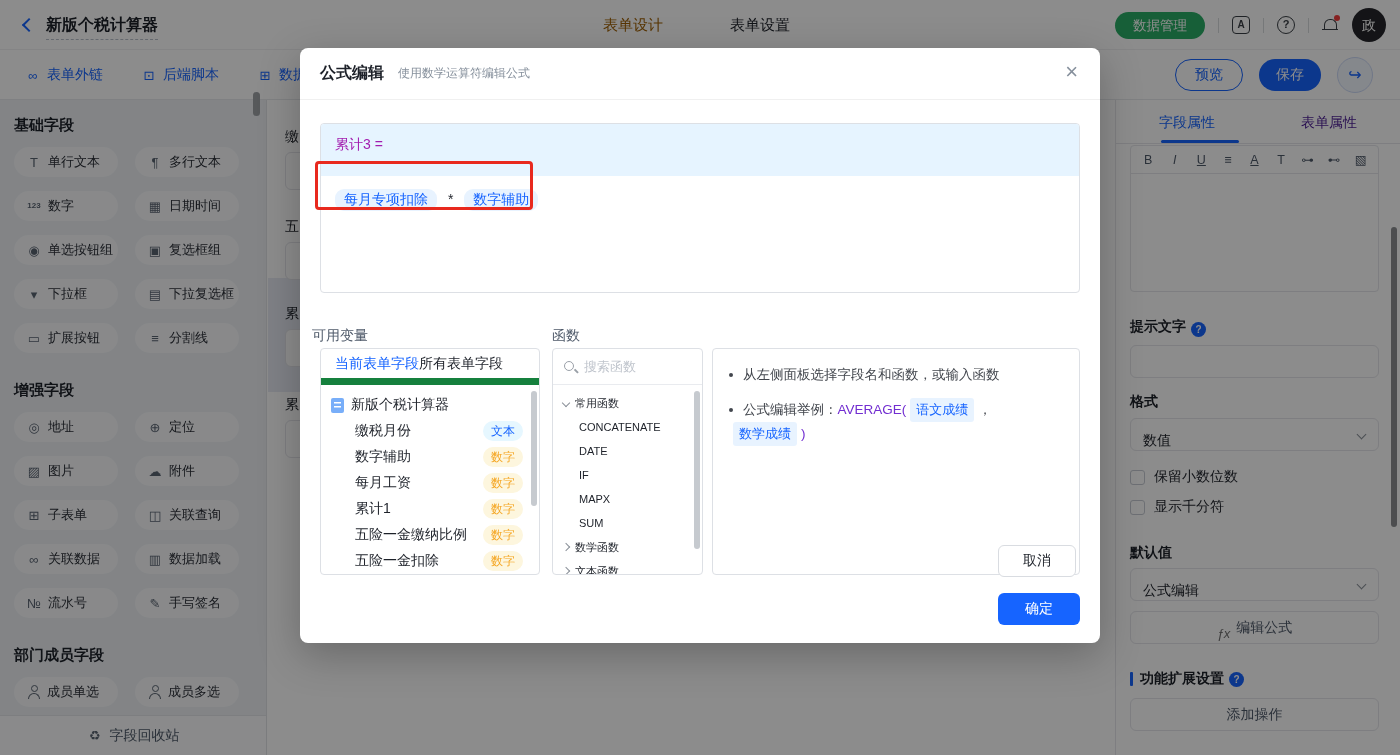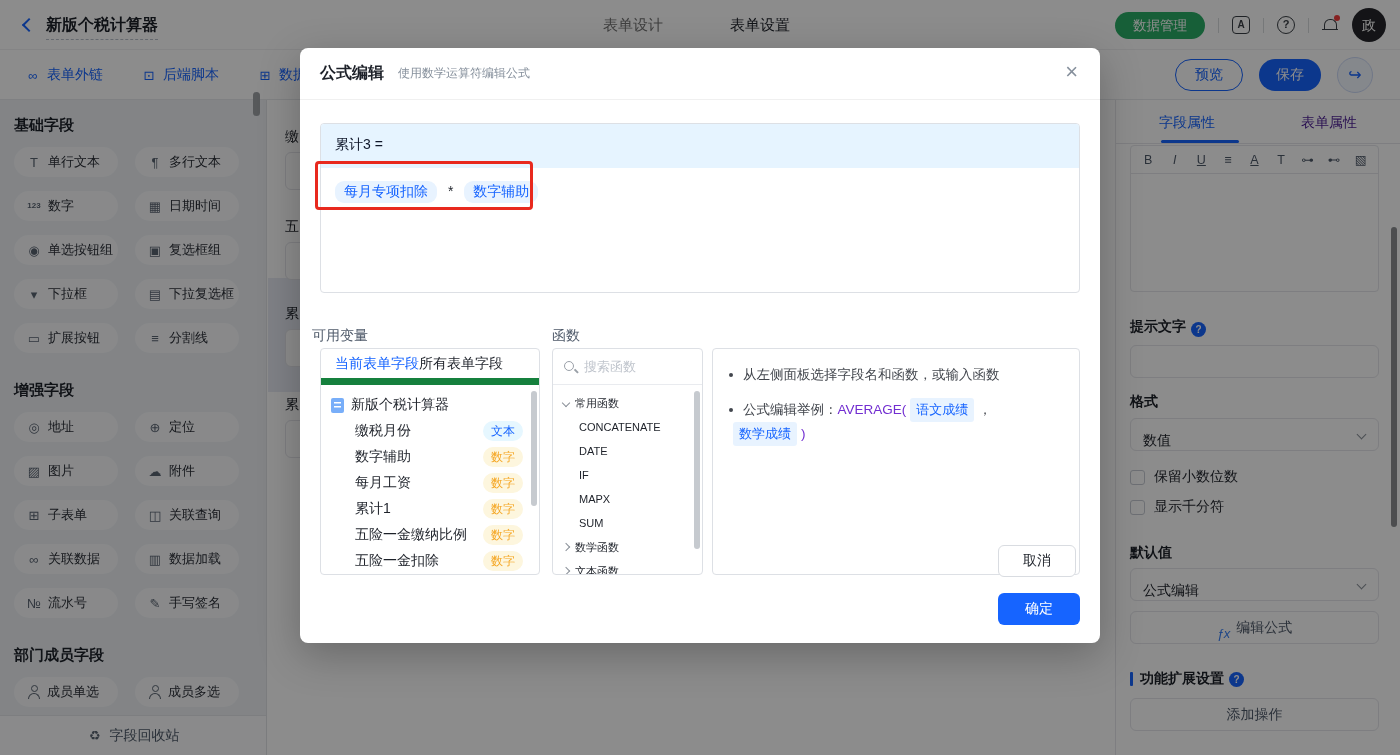--- a/index.html
+++ b/index.html
@@ -10,21 +10,21 @@
   .chev{width:7px;height:7px;border-right:1.6px solid #8a9099;border-bottom:1.6px solid #8a9099;display:inline-block;transform:rotate(45deg);}
   .chev.right{transform:rotate(-45deg);}
   .ic{display:inline-block;color:#5a6472;font-size:13px;line-height:1;flex:none;text-align:center;width:16px;}
   .qicon{display:inline-block;width:15px;height:15px;border-radius:50%;background:#1664ff;color:#fff;font-size:10px;font-weight:bold;text-align:center;line-height:15px;vertical-align:-2px;margin-left:5px;}
 
   
   .topbar{position:absolute;left:0;top:0;width:1400px;height:50px;background:#fff;border-bottom:1px solid #f0f1f3;z-index:1;}
   .back{position:absolute;left:24px;top:20px;width:10px;height:10px;border-left:2.4px solid #1664ff;border-bottom:2.4px solid #1664ff;transform:rotate(45deg);}
   .app-title{position:absolute;left:46px;top:15px;font-size:16px;font-weight:bold;border-bottom:1px dashed #b9c0cb;padding-bottom:3px;}
   .top-tab{position:absolute;top:16px;font-size:15px;color:#1d2129;cursor:pointer;}
-  .top-tab.t1{left:603px;color:#737373;}
+  .top-tab.t1{left:603px;color:#a16207;}
   .top-tab.t2{left:730px;}
   .top-right{position:absolute;right:14px;top:0;height:50px;display:flex;align-items:center;gap:13px;}
   .btn-green{height:27px;padding:0 18px;background:#2bae66;color:#fff;border:none;border-radius:14px;font-size:13.5px;line-height:27px;}
   .vsep{width:1px;height:15px;background:#d8dadd;}
   .contacts{width:18px;height:18px;border:1.6px solid #3a3f45;border-radius:4px;color:#3a3f45;font-size:10px;font-weight:bold;text-align:center;line-height:15px;}
   .helpc{width:18px;height:18px;border:1.6px solid #3a3f45;border-radius:50%;color:#3a3f45;font-size:11px;font-weight:bold;text-align:center;line-height:15px;}
   .bell{position:relative;width:17px;height:17px;}
   .bell::before{content:"";position:absolute;left:2px;top:2px;width:11px;height:9px;border:1.6px solid #3a3f45;border-bottom:none;border-radius:6px 6px 0 0;}
   .bell::after{content:"";position:absolute;left:0;top:12px;width:16px;height:1.6px;background:#3a3f45;}
   .bell .dot{position:absolute;right:-1px;top:-2px;width:6px;height:6px;border-radius:50%;background:#f53f3f;}
@@ -70,36 +70,36 @@
   .rp-tool{font-size:12.5px;color:#4e5969;cursor:pointer;width:16px;text-align:center;}
   .rp-tool.i{font-style:italic;}
   .rp-tool.u{text-decoration:underline;}
   .rp-label{position:absolute;left:14px;font-size:14px;font-weight:bold;color:#1d2129;}
   .rp-input{position:absolute;left:14px;width:249px;height:33px;border:1px solid #e5e6eb;border-radius:6px;background:#fff;font-size:14px;padding:0 10px;color:#1d2129;}
   .rp-select{position:absolute;left:14px;width:249px;height:33px;border:1px solid #e5e6eb;border-radius:6px;background:#fff;display:flex;align-items:flex-end;padding:0 12px;font-size:14px;color:#1d2129;cursor:pointer;}
   .rp-select .chev{position:absolute;right:13px;top:12px;}
   .rp-check{position:absolute;left:14px;display:flex;align-items:center;gap:9px;font-size:14px;color:#1d2129;cursor:pointer;}
   .cb{width:15px;height:15px;border:1px solid #c6cbd4;border-radius:3px;background:#fff;}
   .rp-btn{position:absolute;left:14px;width:249px;height:33px;border:1px solid #e5e6eb;border-radius:6px;background:#fff;font-size:14px;color:#4e5969;display:flex;align-items:center;justify-content:center;gap:6px;cursor:pointer;}
-  .fx{font-style:italic;font-size:13px;color:#3b82f6;margin-top:12px;}
+  .fx{font-style:italic;font-size:13px;color:#737373;margin-top:12px;}
   .rp-section{position:absolute;left:14px;display:flex;align-items:center;font-size:14px;font-weight:bold;color:#1d2129;}
   .rp-section::before{content:"";width:3px;height:14px;background:#1664ff;margin-right:7px;border-radius:1px;}
   .page-thumb{position:absolute;right:3px;top:227px;width:6px;height:300px;background:#8a8d91;border-radius:3px;z-index:4;}
 
   
   .overlay{position:absolute;left:0;top:0;width:1400px;height:755px;background:rgba(0,0,0,0.45);z-index:10;}
 
   
   .dialog{position:absolute;left:300px;top:48px;width:800px;height:595px;background:#fff;border-radius:8px;box-shadow:0 12px 40px rgba(0,0,0,.25);z-index:20;}
   .dlg-header{position:relative;height:52px;border-bottom:1px solid #f0f0f0;display:flex;align-items:center;padding:0 24px 0 20px;}
   .dlg-title{font-size:16px;font-weight:bold;color:#1d2129;}
   .dlg-subtitle{font-size:12px;color:#86909c;margin-left:14px;}
   .dlg-close{position:absolute;right:22px;top:13px;font-size:22px;color:#86909c;cursor:pointer;line-height:1;}
   .formula-box{position:absolute;left:20px;top:75px;width:760px;height:170px;border:1px solid #dde0e5;border-radius:4px;overflow:hidden;}
-  .formula-head{height:44px;background:#e6f4ff;line-height:40px;padding-left:14px;font-size:14px;color:#0f172a;}
+  .formula-head{height:52px;background:#e6f4ff;line-height:40px;padding-left:14px;font-size:14px;color:#a21caf;}
   .formula-body{padding:13px 14px;}
   .token{display:inline-block;background:#e8f3ff;color:#1664ff;font-size:14px;padding:2px 9px;border-radius:9px;}
   .op{display:inline-block;color:#1d2129;font-size:14px;margin:0 7px;}
   .dlg-sec-label{position:absolute;top:279px;font-size:14px;color:#4e5969;}
   .box{position:absolute;top:300px;height:227px;border:1px solid #dde0e5;border-radius:4px;background:#fff;overflow:hidden;}
   .vars-box{left:20px;width:220px;}
   .vars-tabs{height:36px;border-bottom:7px solid #15803d;display:flex;justify-content:flex-start;padding:0 14px;align-items:center;font-size:14px;}
   .vars-tab{cursor:pointer;color:#1d2129;}
   .vars-tab.active{color:#1664ff;}
   .vars-list{padding-top:7px;position:relative;}

